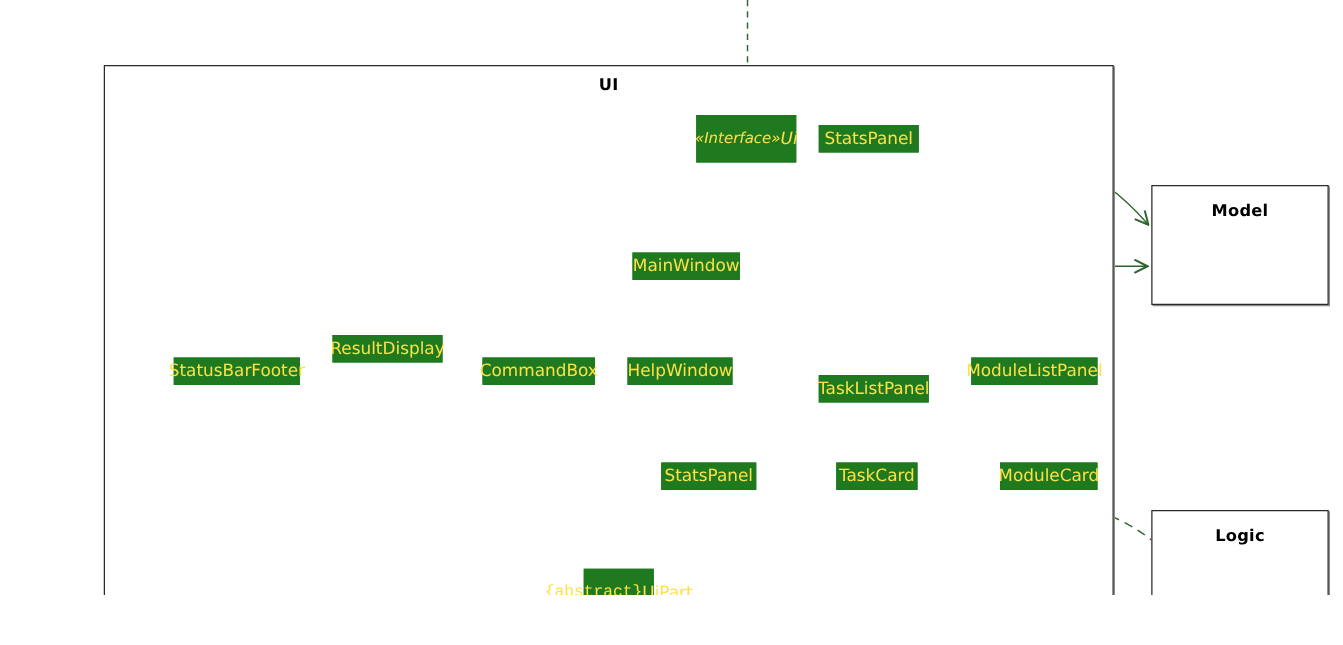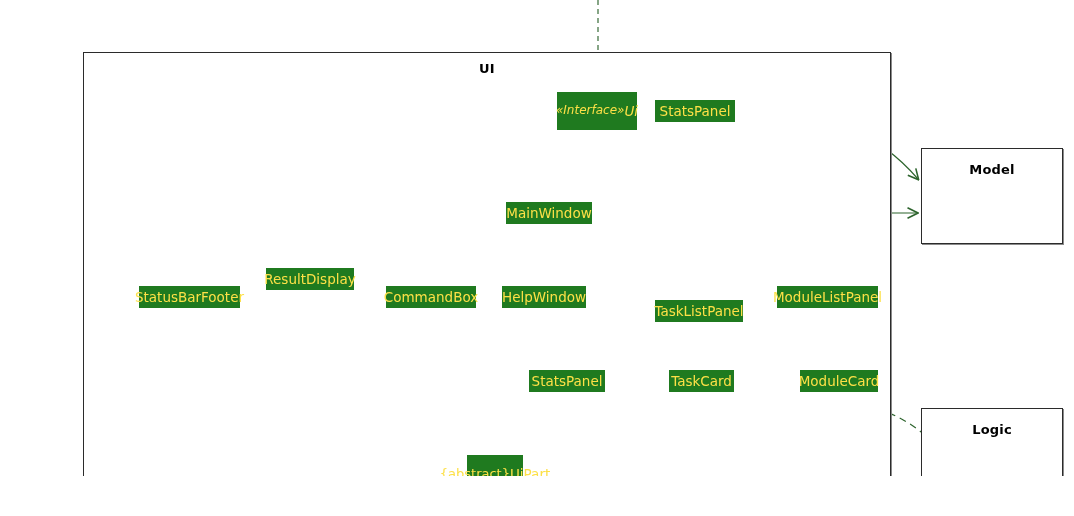--- a/index.html
+++ b/index.html
@@ -55,20 +55,21 @@
     padding: 0 5px;
   }
   .node .stereo {
     font-style: italic;
     font-size: 12px;
     line-height: 1.1;
   }
   .node .abs {
     font-size: 13px;
     line-height: 1.1;
+    font-family: Liberation Mono, monospace;
   }
   .node .nm { line-height: 1.1; }
 </style>
 </head>
 <body>
 
 <div id="canvas">
 
   <svg id="edges" viewBox="0 0 1074 516" xmlns="http://www.w3.org/2000/svg">
     <defs>

